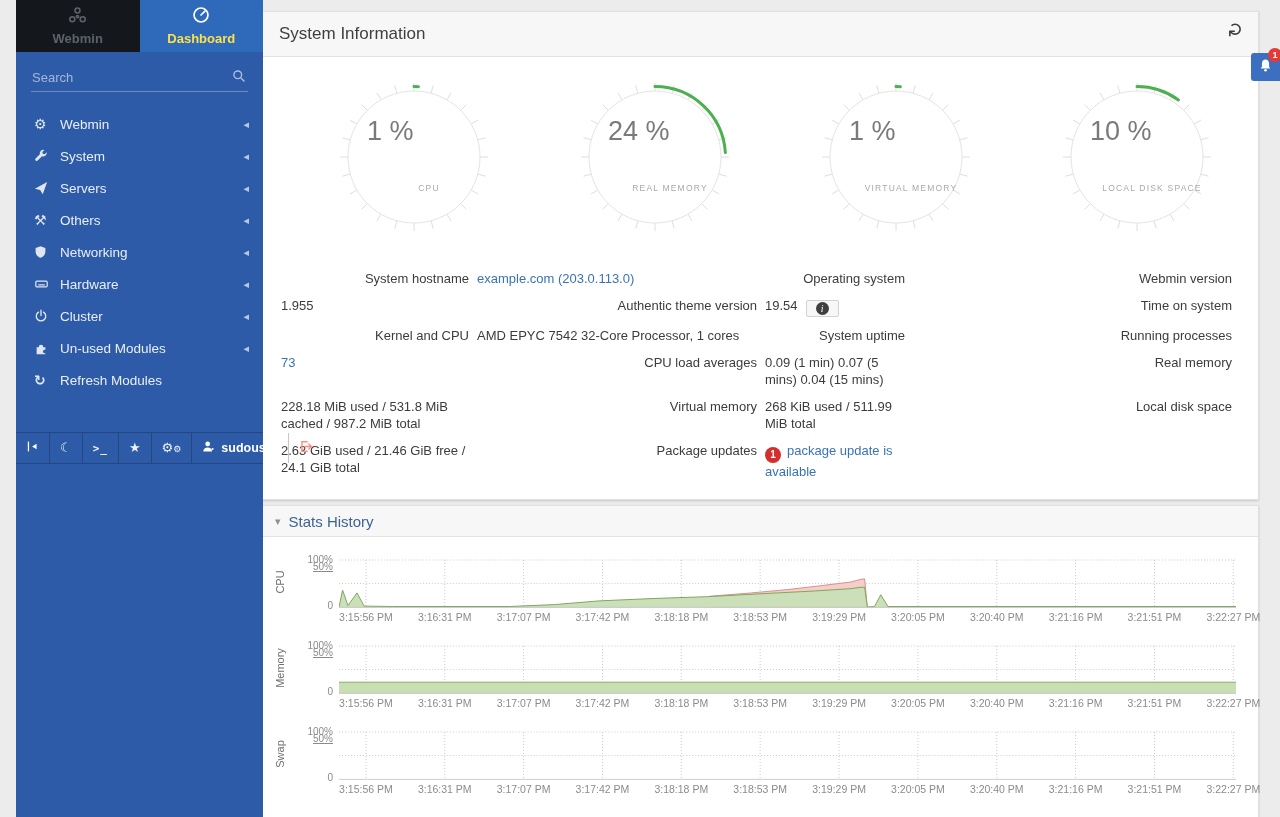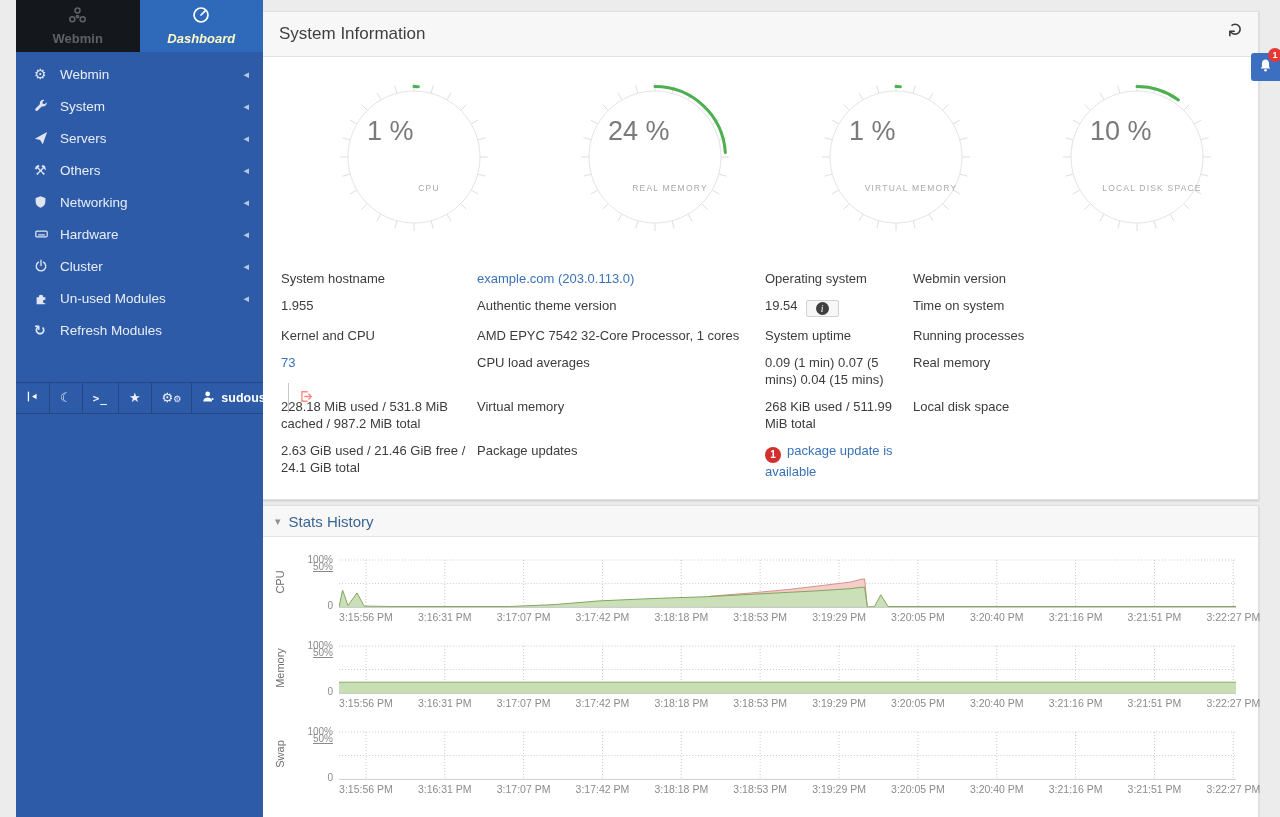--- a/index.html
+++ b/index.html
@@ -7,21 +7,21 @@
     width:1280px;height:817px;overflow:hidden;position:relative;
     background:#ececec;
     font-family:"Liberation Sans","DejaVu Sans",sans-serif;
     -webkit-font-smoothing:antialiased;
   }
   
   .sidebar{position:absolute;left:16px;top:0;width:247px;height:817px;background:#2d5ba7;z-index:5;}
   .tabs{display:flex;height:52px;}
   .tab{flex:1;display:flex;flex-direction:column;align-items:center;justify-content:center;gap:3px;cursor:pointer;}
   .tab-webmin{background:#14171c;color:#5d6269;}
-  .tab-dashboard{background:#2e69ba;color:#fef9c3;font-style:italic;}
+  .tab-dashboard{background:#2e69ba;color:#fde047;}
   .tab .tab-label{font-size:13px;font-weight:bold;}
   .tab-webmin .tab-label{font-weight:bold;}
   .search-row{position:relative;padding:14px 15px 10px 15px;}
   .search-input{
     width:100%;box-sizing:border-box;background:transparent;border:none;outline:none;
     border-bottom:1px solid rgba(255,255,255,.30);
     color:rgba(255,255,255,.85);font-size:13px;padding:4px 22px 6px 1px;
     font-family:"Liberation Sans",sans-serif;
   }
   .search-input::placeholder{color:rgba(255,255,255,.55);}
@@ -57,21 +57,21 @@
   .card1-title{font-size:17px;color:#3f3f3f;}
   .refresh-btn{position:absolute;right:14px;top:8px;font-size:19px;color:#3c3c3c;cursor:pointer;
     font-family:"DejaVu Sans",sans-serif;transform:scaleX(-1) rotate(90deg);}
   
   .gauges{display:flex;padding:20px 0 0 30px;}
   .gauge-box{width:242px;display:flex;justify-content:center;}
   
   .info-table{display:grid;grid-template-columns:196px 288px 148px 1fr;padding:28px 18px 0 18px;
     font-size:13px;color:#3c3c3c;}
   .info-cell{padding:5px 8px 5px 0;line-height:17px;}
-  .info-label{color:#3c3c3c;}
+  .info-label{color:#3c3c3c;text-align:right;}
   .info-link{color:#3a72b8;cursor:pointer;text-decoration:none;}
   .chip{display:inline-flex;align-items:center;justify-content:center;border:1px solid #d2d2d2;background:#f7f7f7;
     border-radius:2px;padding:1px 9px;margin-left:8px;vertical-align:-2px;cursor:pointer;}
   .chip .i-circle{width:13px;height:13px;border-radius:50%;background:#3f3f3f;color:#fff;
     font-family:"Liberation Serif",serif;font-style:italic;font-size:10px;line-height:13px;text-align:center;display:inline-block;}
   .pkg-badge{display:inline-block;width:16px;height:16px;border-radius:50%;background:#d32f2f;color:#fff;
     font-size:10px;font-weight:bold;line-height:16px;text-align:center;margin-right:6px;vertical-align:-3px;}
   
   .bell-box{position:absolute;right:0;top:53px;width:29px;height:28px;background:#3d6fc0;border-radius:3px 0 0 3px;
     display:flex;align-items:center;justify-content:center;cursor:pointer;z-index:9;}
@@ -114,20 +114,29 @@
     <div class="tab tab-dashboard">
       <span>
         <svg width="18" height="18" viewBox="0 0 16 16" fill="none" stroke="#ffffff" stroke-width="1.5">
           <circle cx="8" cy="8" r="6.2"></circle>
             <path d="M8 8 L11.5 4.5" stroke-linecap="round"></path>
         </svg>
       </span>
       <span class="tab-label">Dashboard</span>
     </div>
   </div>
+  <div class="search-row">
+    <input class="search-input" type="text" placeholder="Search" style="">
+    <span class="search-icon">
+      <svg width="14" height="14" viewBox="0 0 16 16" fill="none" stroke="rgba(255,255,255,.75)" stroke-width="1.6">
+        <circle cx="6.6" cy="6.6" r="4.4"></circle>
+          <path d="M10.2 10.2 L14.2 14.2"></path>
+      </svg>
+    </span>
+  </div>
   <div class="menu" id="menu">
       <div class="menu-item">
         <span class="mi-icon">
           <span class="icon-glyph">⚙</span>
         </span>
         <span class="mi-label">Webmin</span>
         <span class="mi-chevron">◂</span>
       </div>
       <div class="menu-item">
         <span class="mi-icon">

